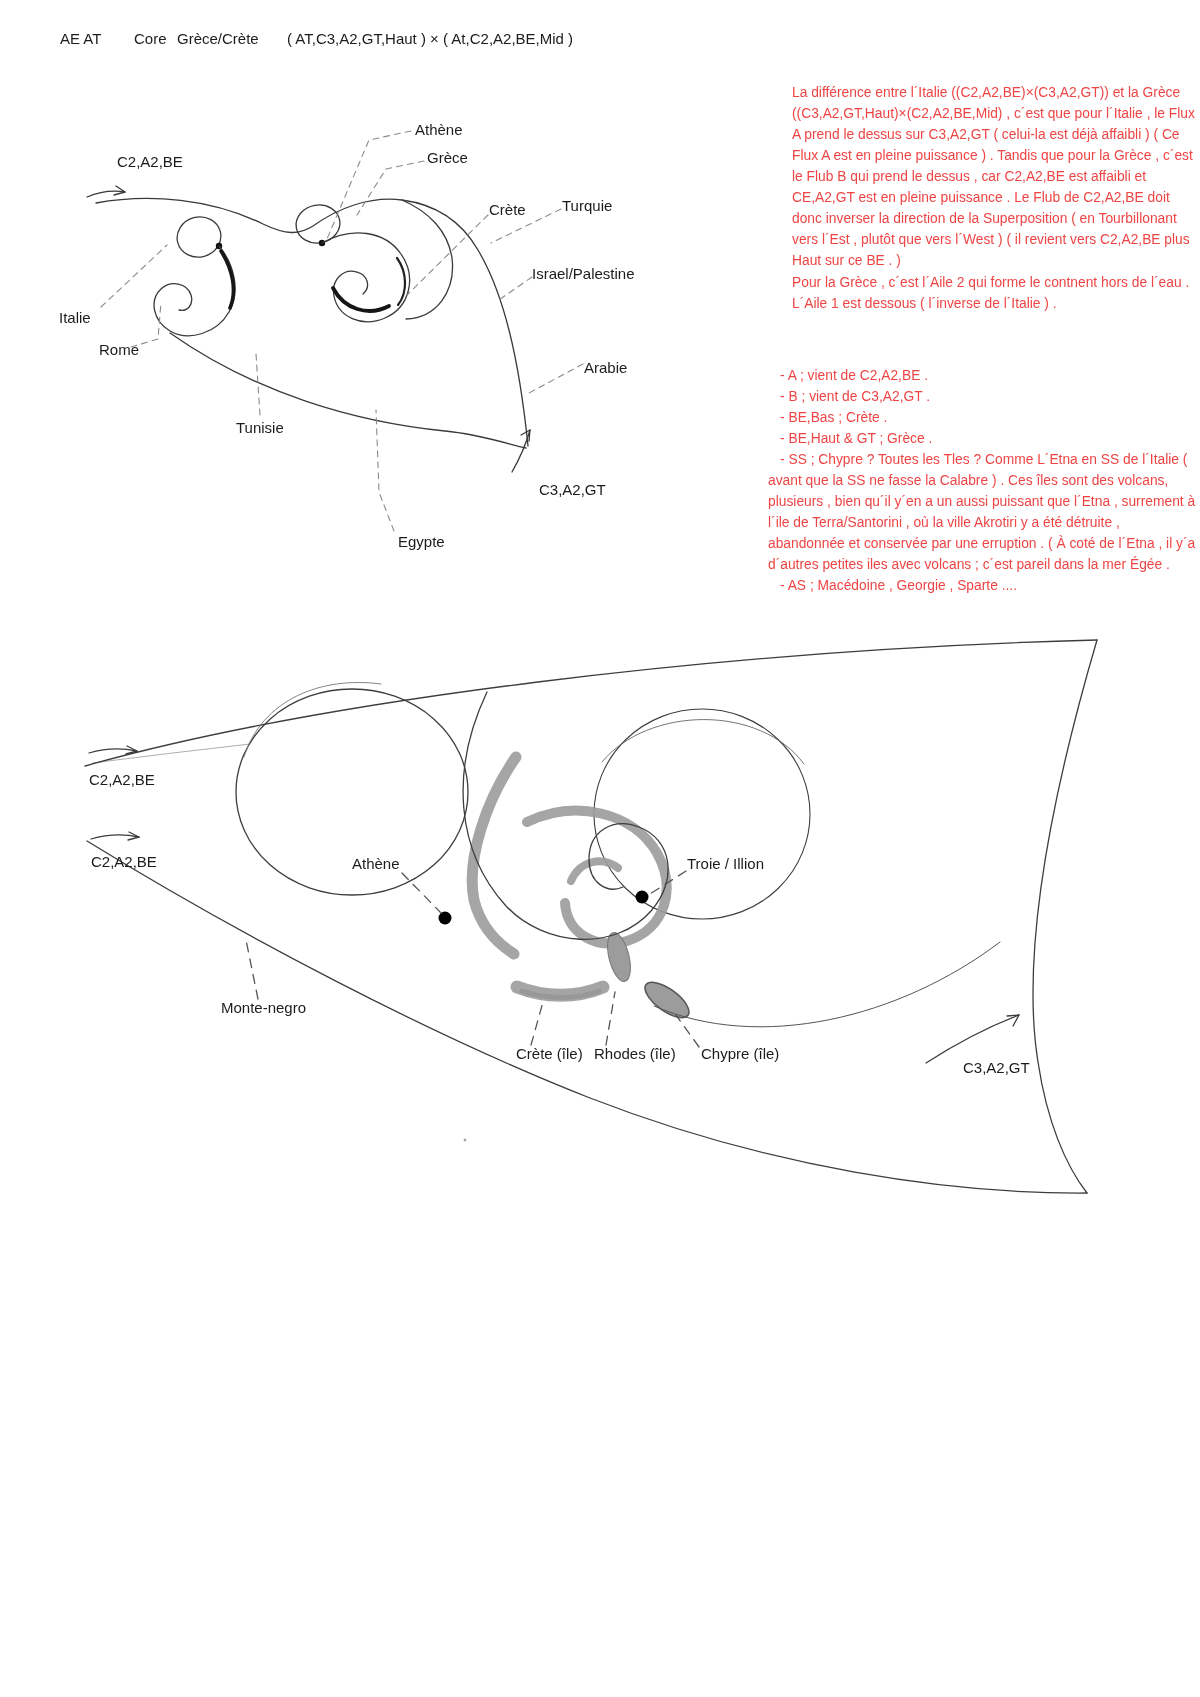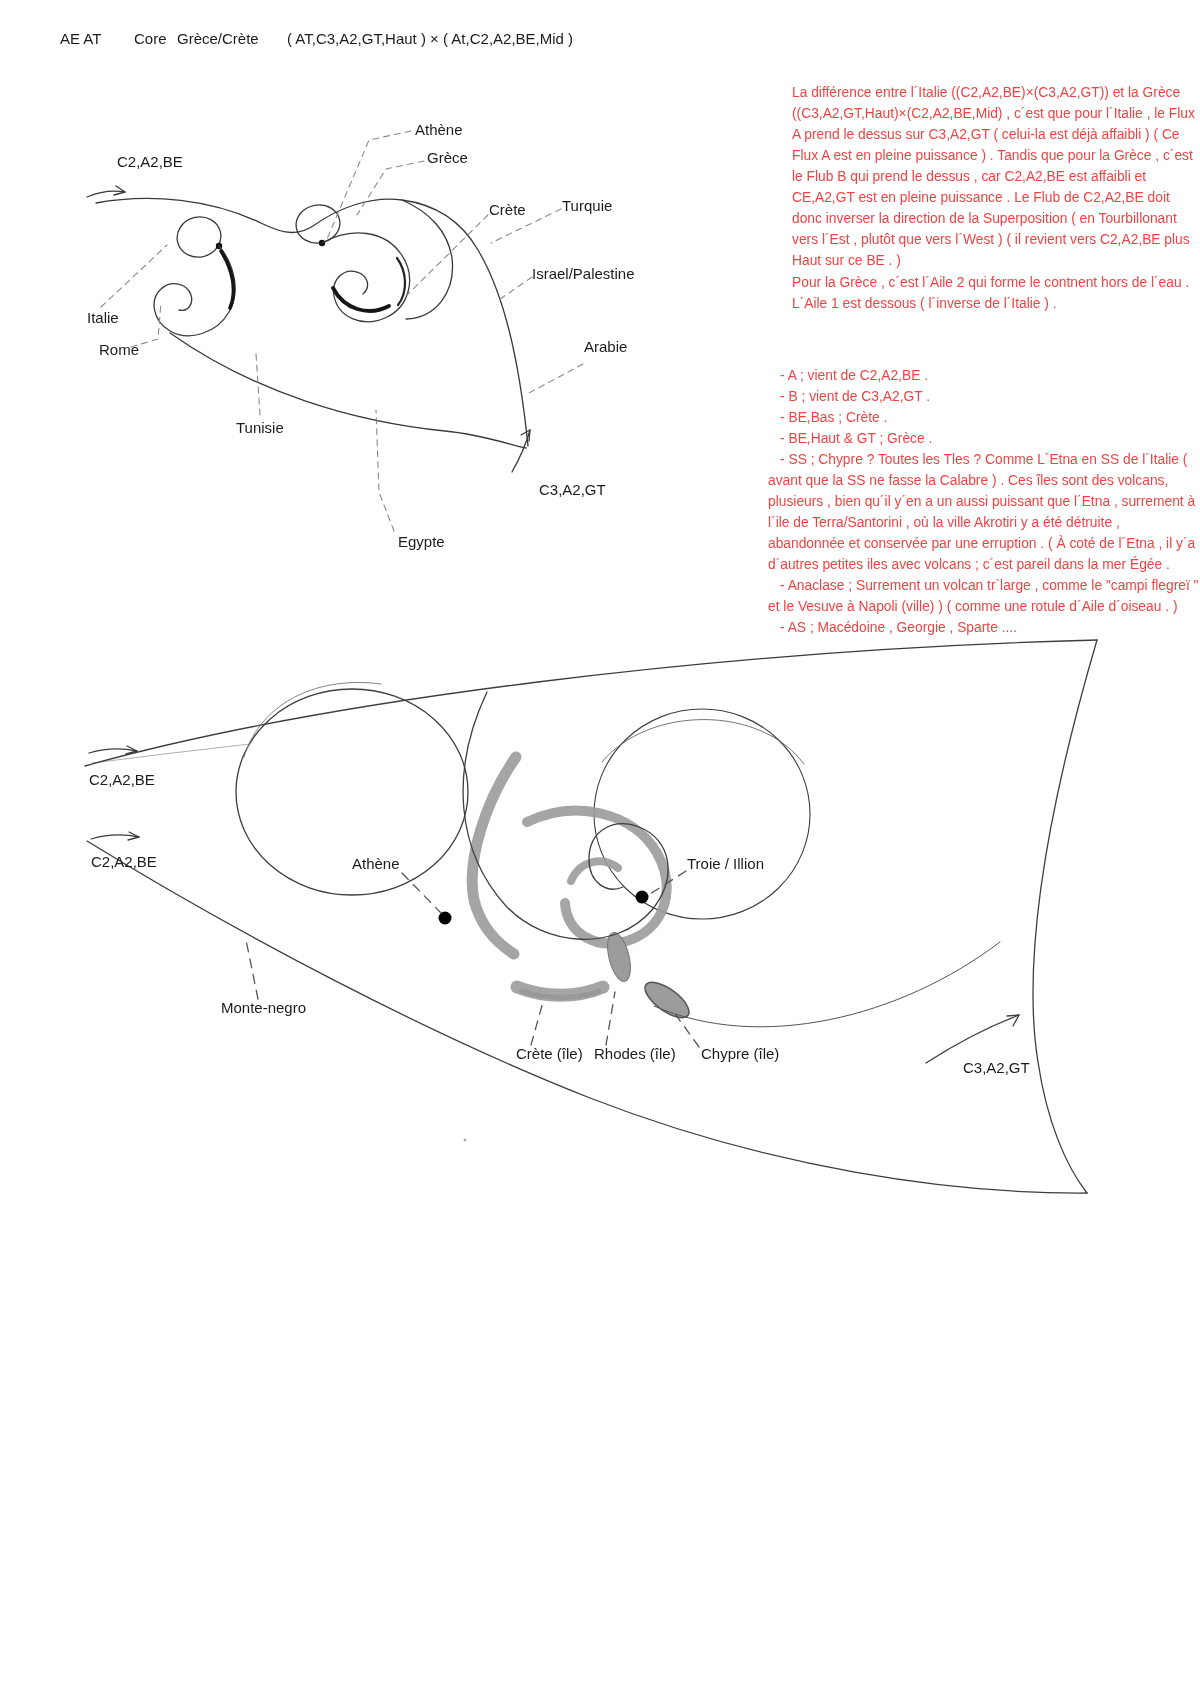--- a/index.html
+++ b/index.html
@@ -117,23 +117,23 @@
   <span class="hdr" style="left:134px">Core</span>
   <span class="hdr" style="left:177px">Grèce/Crète</span>
   <span class="hdr" style="left:287px">( AT,C3,A2,GT,Haut ) × ( At,C2,A2,BE,Mid )</span>
 
   <div class="lbl" style="left:117px;top:154px">C2,A2,BE</div>
   <div class="lbl" style="left:415px;top:122px">Athène</div>
   <div class="lbl" style="left:427px;top:150px">Grèce</div>
   <div class="lbl" style="left:489px;top:202px">Crète</div>
   <div class="lbl" style="left:562px;top:198px">Turquie</div>
   <div class="lbl" style="left:532px;top:266px">Israel/Palestine</div>
-  <div class="lbl" style="left:87px;top:310px">Italie</div>
+  <div class="lbl" style="left:59px;top:310px">Italie</div>
   <div class="lbl" style="left:99px;top:342px">Rome</div>
-  <div class="lbl" style="left:584px;top:339px">Arabie</div>
+  <div class="lbl" style="left:584px;top:360px">Arabie</div>
   <div class="lbl" style="left:236px;top:420px">Tunisie</div>
   <div class="lbl" style="left:539px;top:482px">C3,A2,GT</div>
   <div class="lbl" style="left:398px;top:534px">Egypte</div>
 
   <div class="lbl" style="left:89px;top:772px">C2,A2,BE</div>
   <div class="lbl" style="left:91px;top:854px">C2,A2,BE</div>
   <div class="lbl" style="left:352px;top:856px">Athène</div>
   <div class="lbl" style="left:687px;top:856px">Troie / Illion</div>
   <div class="lbl" style="left:221px;top:1000px">Monte-negro</div>
   <div class="lbl" style="left:516px;top:1046px">Crète (île)</div>
@@ -143,18 +143,17 @@
 
   <div class="notes">
     <p class="para">La différence entre l´Italie ((C2,A2,BE)×(C3,A2,GT)) et la Grèce ((C3,A2,GT,Haut)×(C2,A2,BE,Mid) , c´est que pour l´Italie , le Flux A prend le dessus sur C3,A2,GT ( celui-la est déjà affaibli ) ( Ce Flux A est en pleine puissance ) . Tandis que pour la Grèce , c´est le Flub B qui prend le dessus , car C2,A2,BE est affaibli et CE,A2,GT est en pleine puissance . Le Flub de C2,A2,BE doit donc inverser la direction de la Superposition ( en Tourbillonant vers l´Est , plutôt que vers l´West ) ( il revient vers C2,A2,BE plus Haut sur ce BE .  )</p>
     <p class="para p2">Pour la Grèce , c´est l´Aile 2 qui forme le contnent hors de l´eau . L´Aile 1 est dessous ( l´inverse de l´Italie ) .</p>
     <div class="bullets">
       <p class="bullet">-  A ; vient de C2,A2,BE  .</p>
       <p class="bullet">-  B ;  vient de C3,A2,GT  .</p>
       <p class="bullet">-  BE,Bas ;  Crète .</p>
       <p class="bullet">-  BE,Haut &amp; GT ;  Grèce  .</p>
       <p class="bullet">-  SS ;  Chypre ? Toutes les Tles ? Comme L´Etna en SS de l´Italie ( avant que la SS ne fasse la Calabre ) . Ces îles sont des volcans, plusieurs , bien qu´il y´en a un aussi puissant que l´Etna , surrement à l´ile de Terra/Santorini , où la ville Akrotiri y a été détruite , abandonnée et conservée par une erruption . ( À coté de l´Etna , il y´a d´autres petites iles avec volcans ; c´est pareil dans la mer Égée .</p>
-      <p class="bullet">-  Anaclase ;  Surrement un volcan tr`large , comme le "campi flegreï " et le Vesuve à Napoli (ville) ) ( comme une rotule d´Aile d´oiseau . )</p>
       <p class="bullet">-  AS ;  Macédoine , Georgie , Sparte ....</p>
     </div>
   </div>
 
 </div>
 
 </body></html>

